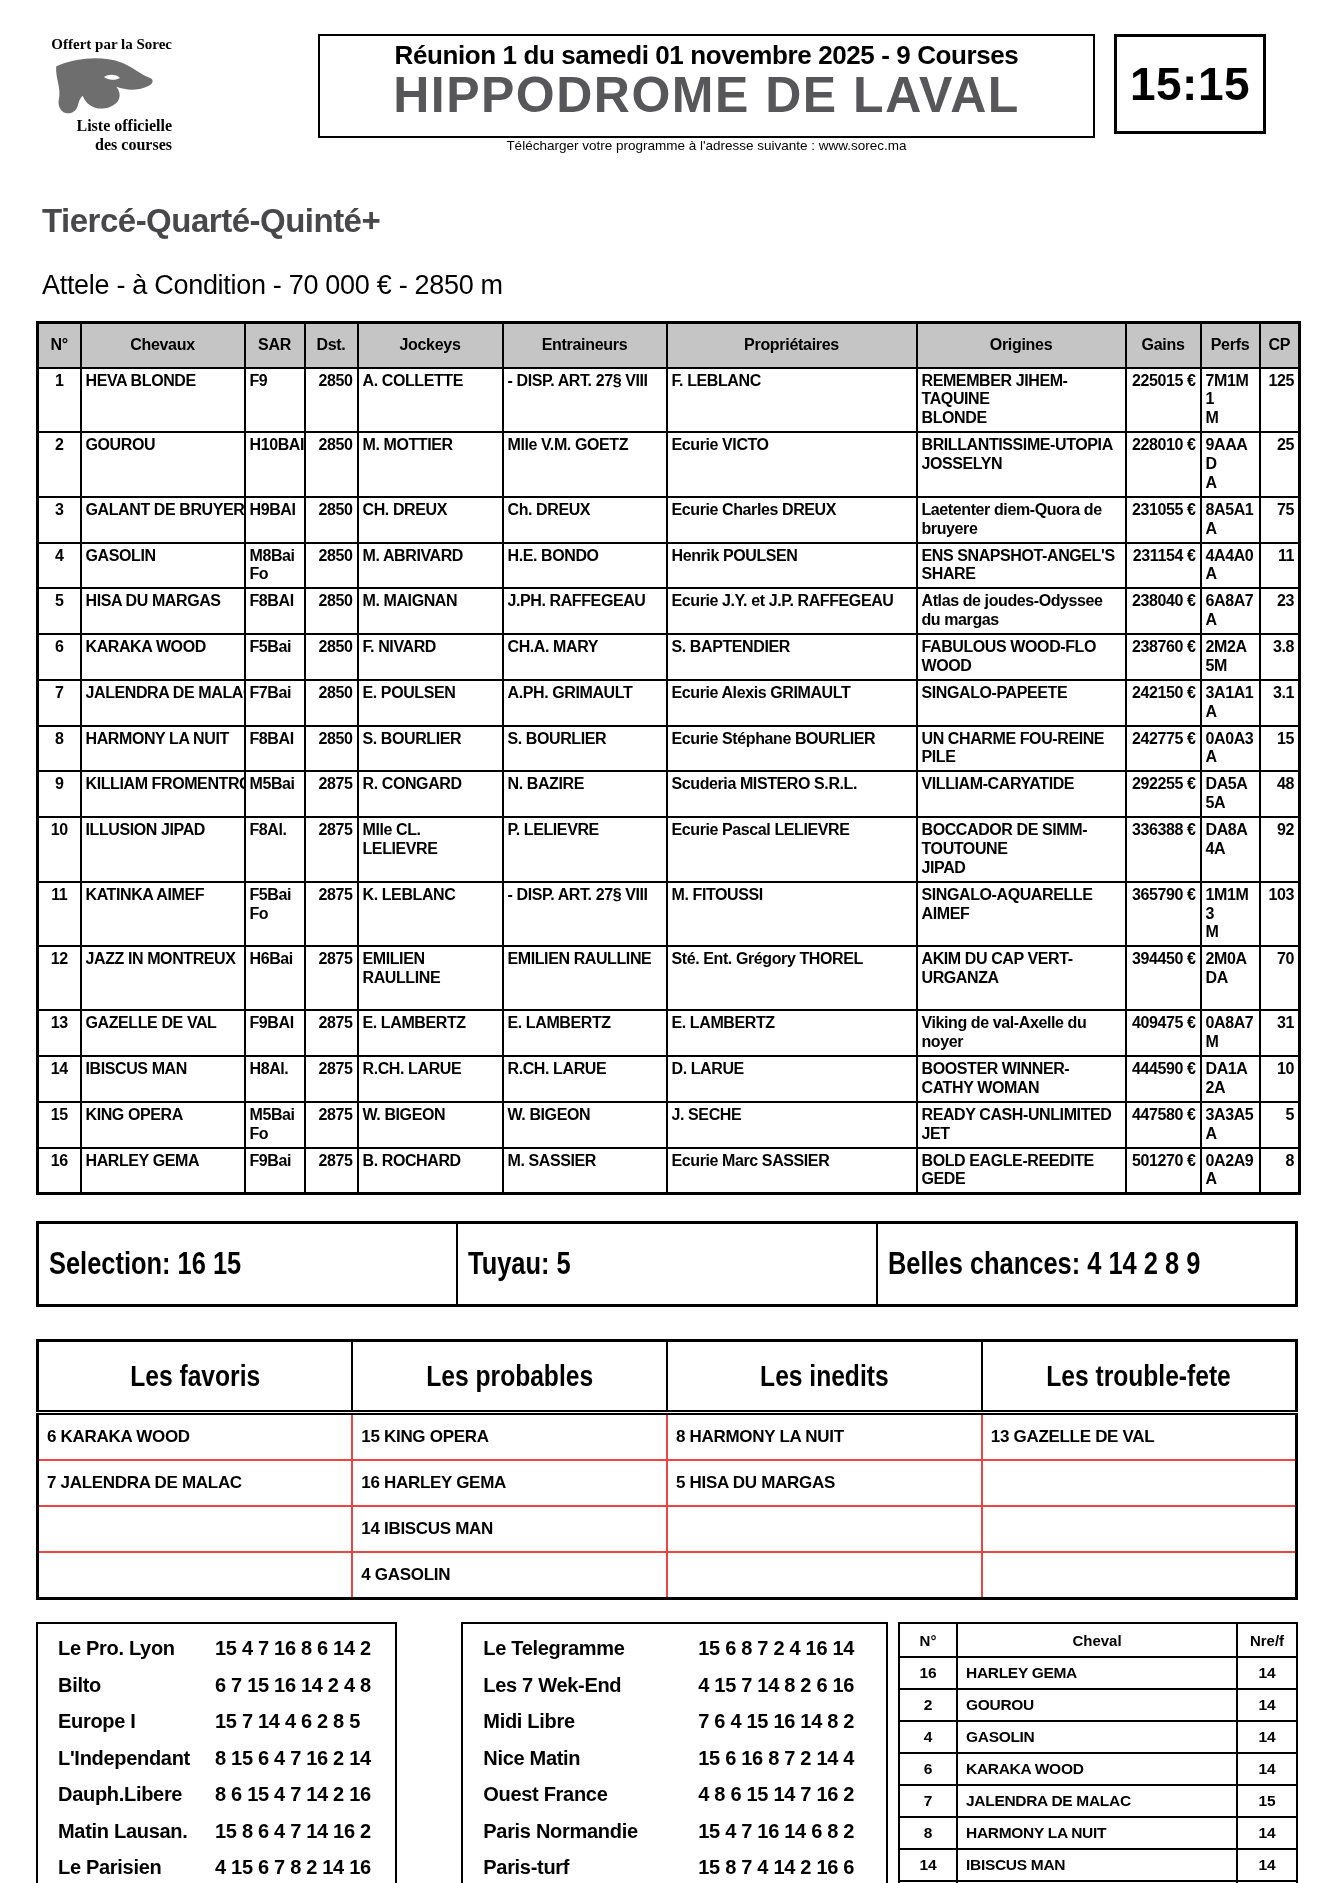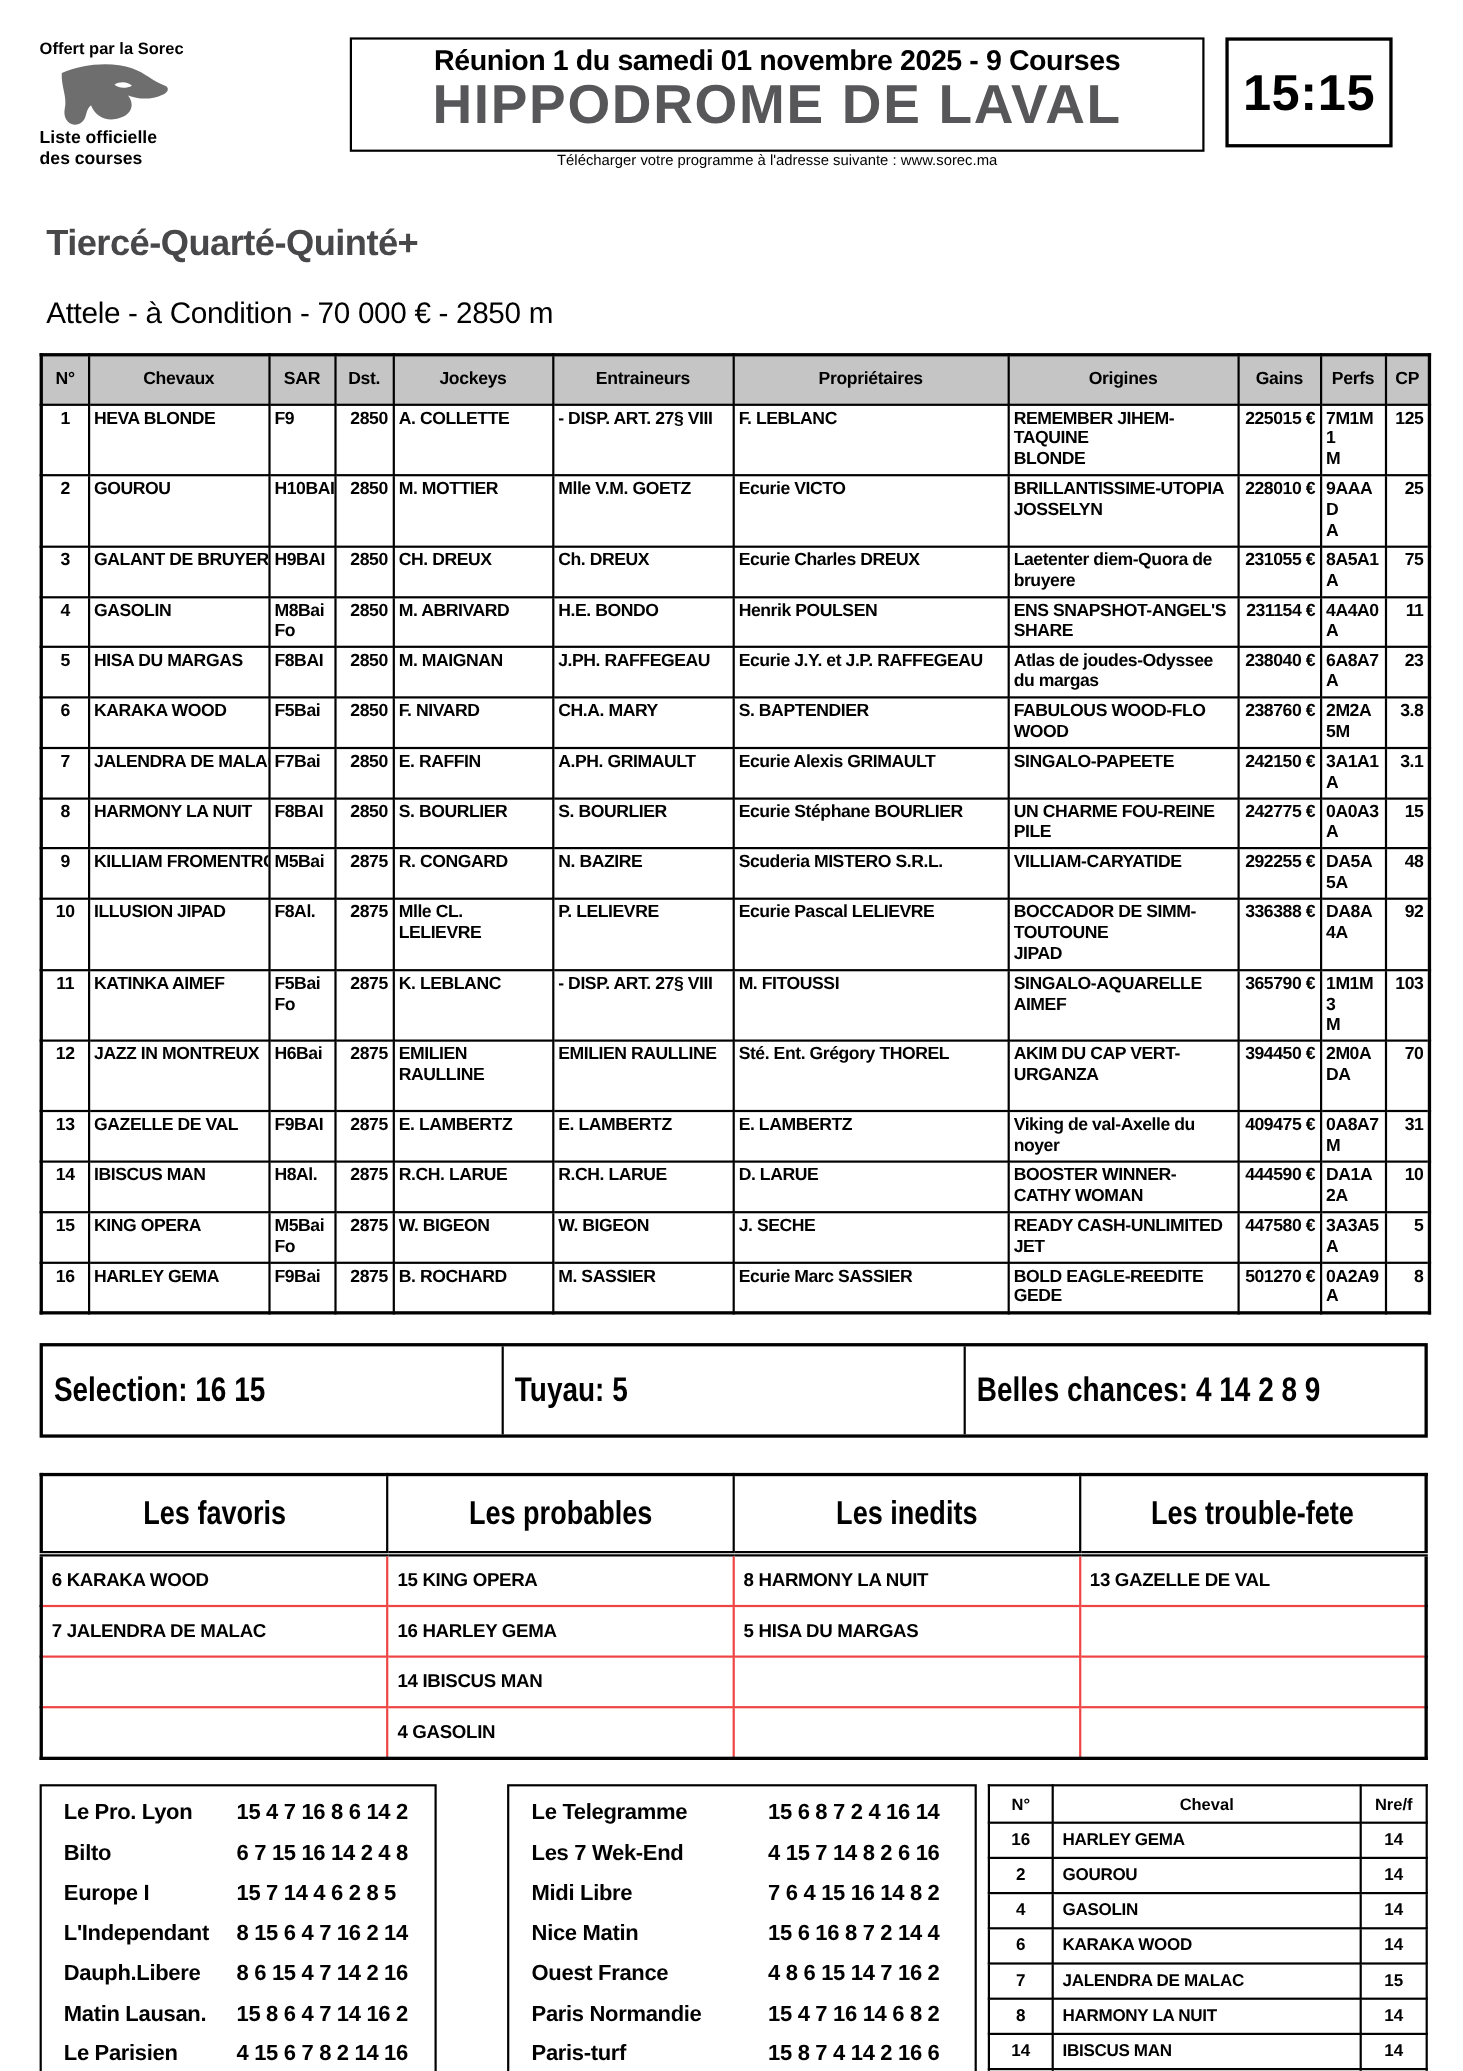--- a/index.html
+++ b/index.html
@@ -6,22 +6,22 @@
   body{width:1330px;height:1883px;overflow:hidden;color:#000;
        font-family:"Liberation Sans","DejaVu Sans",sans-serif;position:relative;}
   .page{padding:34px 32px 0 36px;}
 
   
   .sqz-l{display:inline-block;transform:scaleX(.82);transform-origin:0 50%;white-space:nowrap;}
   .sqz-c{display:inline-block;transform:scaleX(.82);transform-origin:50% 50%;white-space:nowrap;}
 
   
   .top{position:relative;height:112px;}
-  .logo{position:absolute;left:0;top:2px;width:136px;text-align:left;
-        font-family:Liberation Sans, sans-serif;font-weight:bold;}
+  .logo{position:absolute;left:0;top:2px;width:136px;text-align:right;
+        font-family:Liberation Serif, serif;font-weight:bold;}
   .logo .t{font-size:15px;}
   .logo svg{width:112px;height:62px;margin:1px 0 0 0;display:block;margin-left:auto;margin-right:auto;}
   .logo .b{font-size:16px;line-height:1.2;white-space:pre-line;}
   .main-box{position:absolute;left:282px;top:0;width:773px;height:96px;border:2px solid #000;
             text-align:center;padding-top:4px;}
   .meeting{font-size:26px;font-weight:bold;letter-spacing:-.4px;}
   .venue{font-size:50px;font-weight:bold;color:var(--accent);letter-spacing:1.5px;line-height:.98;}
   .download{font-size:13.5px;margin-top:18px;}
   .time-box{position:absolute;left:1078px;top:0;width:146px;height:94px;border:3px solid #000;
             display:flex;align-items:center;justify-content:center;
@@ -225,21 +225,21 @@
           <td class="c-orig">FABULOUS WOOD-FLO WOOD</td>
           <td class="c-gains">238760 €</td>
           <td class="c-perfs">2M2A5M</td>
           <td class="c-cp">3.8</td>
         </tr>
         <tr>
           <td class="c-num">7</td>
           <td class="c-cheval">JALENDRA DE MALAC</td>
           <td class="c-sar">F7Bai</td>
           <td class="c-dst">2850</td>
-          <td class="c-jockey">E. RAFFIN</td>
+          <td class="c-jockey">E. POULSEN</td>
           <td class="c-entr">A.PH. GRIMAULT</td>
           <td class="c-prop">Ecurie Alexis GRIMAULT</td>
           <td class="c-orig">SINGALO-PAPEETE</td>
           <td class="c-gains">242150 €</td>
           <td class="c-perfs">3A1A1A</td>
           <td class="c-cp">3.1</td>
         </tr>
         <tr>
           <td class="c-num">8</td>
           <td class="c-cheval">HARMONY LA NUIT</td>

